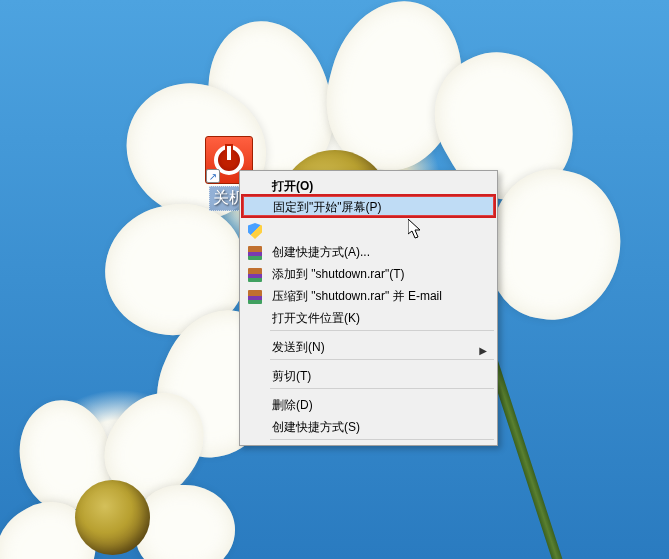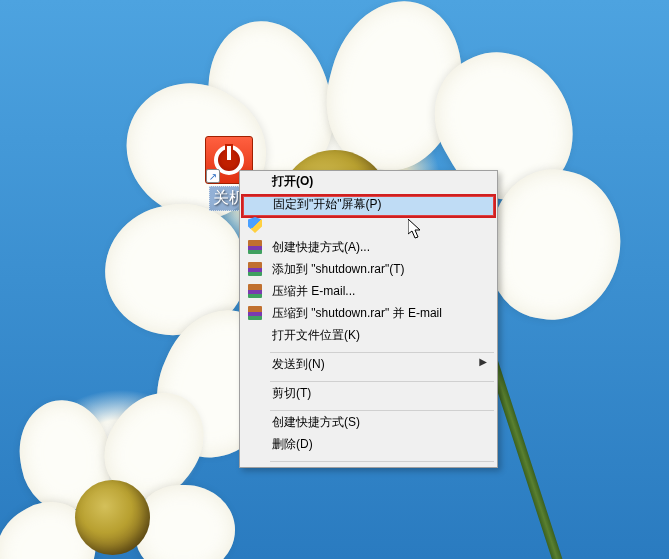--- a/index.html
+++ b/index.html
@@ -105,21 +105,21 @@
       top: 170px;
       width: 259px;
       background: #f0f0f0;
       border: 1px solid #a0a0a0;
       box-shadow: 3px 3px 6px rgba(0,0,0,0.25);
       padding: 2px;
     }
     .menu-item {
       height: 22px;
       display: flex;
-      align-items: flex-start;
+      align-items: flex-end;
       padding: 0 20px 0 30px;
       position: relative;
       cursor: default;
       white-space: nowrap;
     }
     .menu-item.highlighted {
       background: #bfdcf5;
       border: 2px solid #d02020;
       margin: -1px;
       height: 24px;
@@ -217,26 +217,20 @@
   <div class="menu-item">
     <span class="mi-icon">
         <span class="rar-icon"></span>
       </span>
     <span>添加到 "shutdown.rar"(T)</span>
   </div>
   <div class="menu-item">
     <span class="mi-icon">
         <span class="rar-icon"></span>
       </span>
-    <span>压缩并 E-mail...</span>
-  </div>
-  <div class="menu-item">
-    <span class="mi-icon">
-        <span class="rar-icon"></span>
-      </span>
     <span>压缩到 "shutdown.rar" 并 E-mail</span>
   </div>
   <div class="menu-item">
     <span>打开文件位置(K)</span>
   </div>
 
   <div class="menu-sep"></div>
 
   <div class="menu-item">
     <span>发送到(N)</span>
@@ -245,24 +239,24 @@
 
   <div class="menu-sep"></div>
 
   <div class="menu-item">
     <span>剪切(T)</span>
   </div>
 
   <div class="menu-sep"></div>
 
   <div class="menu-item">
+    <span>删除(D)</span>
+  </div>
+  <div class="menu-item">
     <span>创建快捷方式(S)</span>
-  </div>
-  <div class="menu-item">
-    <span>删除(D)</span>
   </div>
 
   <div class="menu-sep"></div>
 
 </div>
 
 <svg class="cursor" viewBox="0 0 16 22">
   <path d="M0 0 L0 15 L4 12 L7 19 L10 18 L7 11 L12 11 Z" fill="#fff" stroke="#000" stroke-width="1"></path>
 </svg>
 

